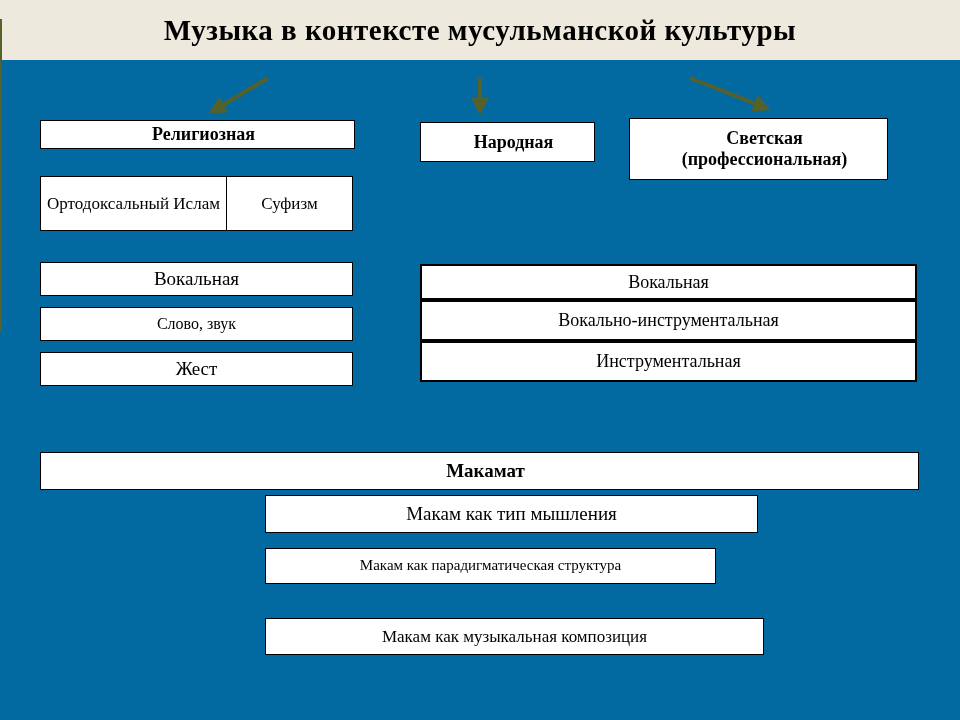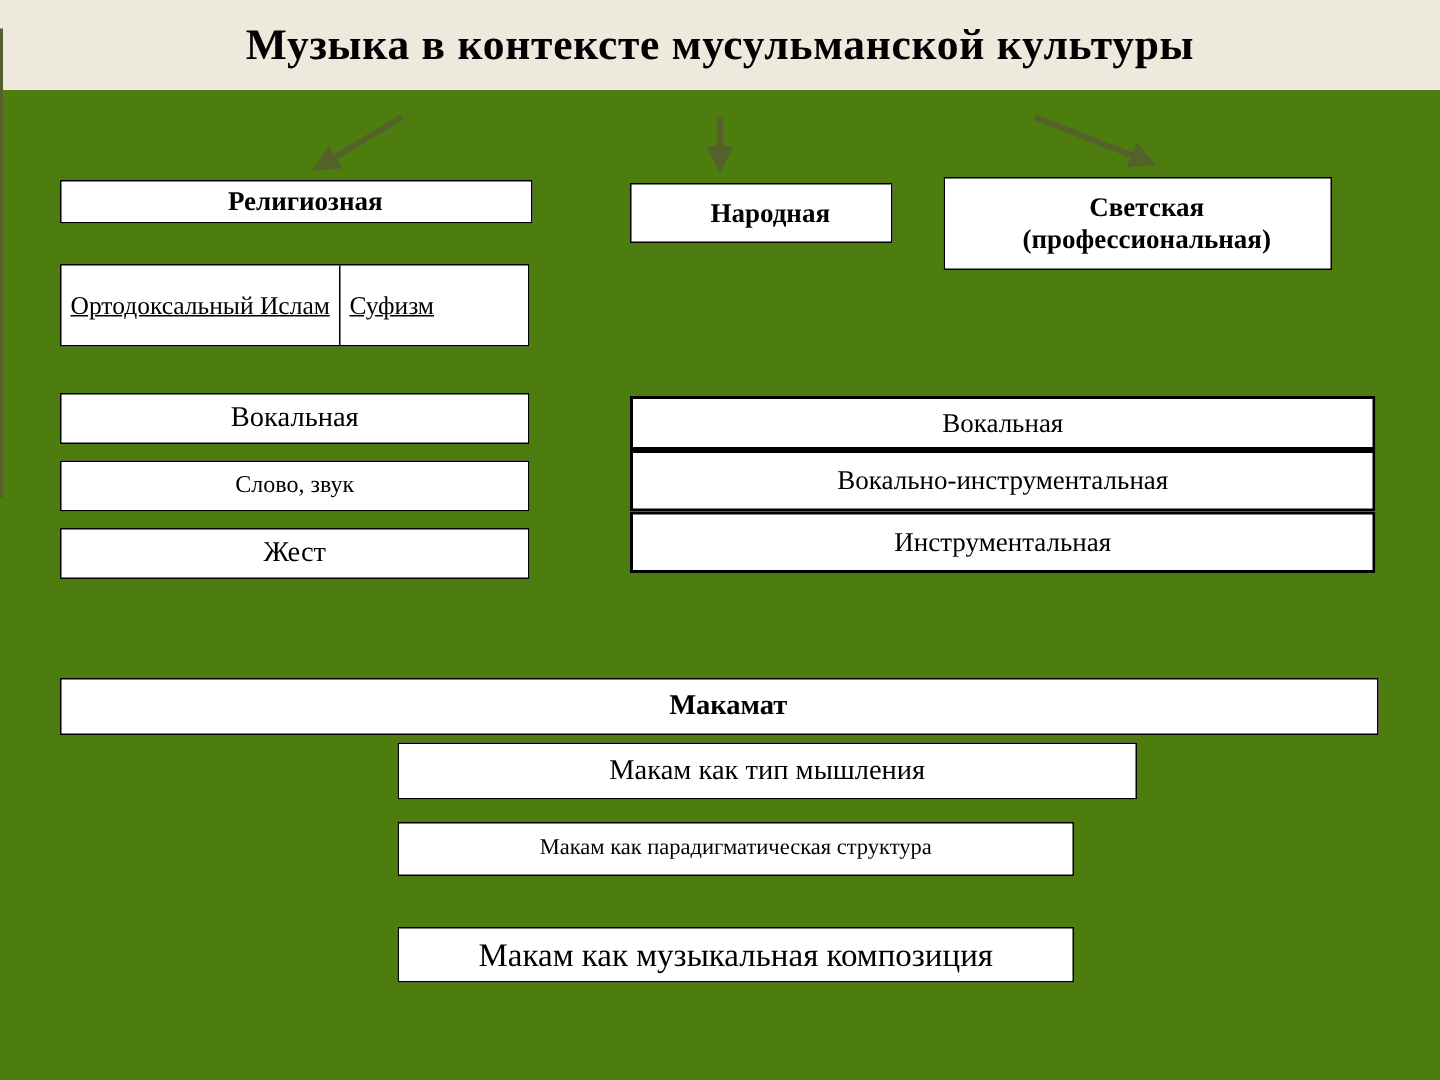--- a/index.html
+++ b/index.html
@@ -1,19 +1,19 @@
 <!DOCTYPE html>
 <html><head>
 <meta charset="utf-8">
 <style>
   * { margin: 0; padding: 0; box-sizing: border-box; }
   html, body { width: 960px; height: 720px; background: #FFFFFF; }
   body { font-family: "Liberation Serif", "DejaVu Serif", serif; color: #000; }
 
-  .slide { position: relative; width: 960px; height: 720px; background: #4d7c0f; overflow: hidden; }
+  .slide { position: relative; width: 960px; height: 720px; background: #0369a1; overflow: hidden; }
 
   
   .band-top    { position: absolute; left: 0; top: 8;   width: 960px; height: 60px; background: #EDE9DC; }
   .rule-header { position: absolute; left: 0; top: 68;  width: 960px; height: 6px;  background: #55612B; }
   .rule-bottom { position: absolute; left: 0; top: 695; width: 960px; height: 6px;  background: #55612B; }
   .band-bottom { position: absolute; left: 0; top: 701; width: 960px; height: 19px; background: #EDE9DC; }
 
   .title { position: absolute; left: 0; top: 8; width: 960px; height: 60px;
            display: flex; align-items: center; justify-content: center;
            font-size: 29px; font-weight: bold; letter-spacing: 0.5px; }
@@ -27,40 +27,40 @@
 
   
   .box { position: absolute; background: #FFFFFF; border: 2px solid #000;
          display: flex; align-items: center; justify-content: center;
          text-align: center; font-size: 18px; line-height: 1.15; }
   .thin { border-width: 1px; }
   .bold { font-weight: bold; padding-left: 12px; }
 
   .box-religious { left: 40px;  top: 120px; width: 315px; height: 29px; }
   .box-sub       { left: 40px;  top: 176px; width: 313px; height: 55px; padding: 0; font-size: 17px; }
-  .box-sub .cell { height: 100%; display: flex; align-items: center; padding: 2px 6px; text-decoration: underline; }
+  .box-sub .cell { height: 100%; display: flex; align-items: center; justify-content: center; padding: 2px 6px; }
   .box-sub .cell-left  { width: 186px; border-right: 1px solid #000; }
   .box-sub .cell-right { flex: 1; }
 
   .box-folk    { left: 420px; top: 122px; width: 175px; height: 40px; }
   .box-secular { left: 629px; top: 118px; width: 259px; height: 62px; flex-direction: column; }
 
   .lf-0 { left: 40px; top: 262px; width: 313px; height: 34px; font-size: 19px; }
   .lf-1 { left: 40px; top: 307px; width: 313px; height: 34px; font-size: 16px; }
   .lf-2 { left: 40px; top: 352px; width: 313px; height: 34px; font-size: 19px; }
 
   .rf-0 { left: 420px; top: 264px; width: 497px; height: 36px; }
   .rf-1 { left: 420px; top: 300px; width: 497px; height: 41px; }
   .rf-2 { left: 420px; top: 341px; width: 497px; height: 41px; }
 
   .box-maqamat { left: 40px; top: 452px; width: 879px; height: 38px; font-size: 19px; }
 
   .mi-0 { left: 265px; top: 495px; width: 493px; height: 38px; font-size: 19px; }
   .mi-1 { left: 265px; top: 548px; width: 451px; height: 36px; font-size: 15px; }
-  .mi-2 { left: 265px; top: 618px; width: 451px; height: 37px; font-size: 22px; }
+  .mi-2 { left: 265px; top: 618px; width: 499px; height: 37px; font-size: 17px; }
 </style>
 </head>
 <body>
 
 <div class="slide">
 
   <div class="band-top"></div>
   <div class="title">Музыка в контексте мусульманской культуры</div>
   <div class="rule-header"></div>
 

